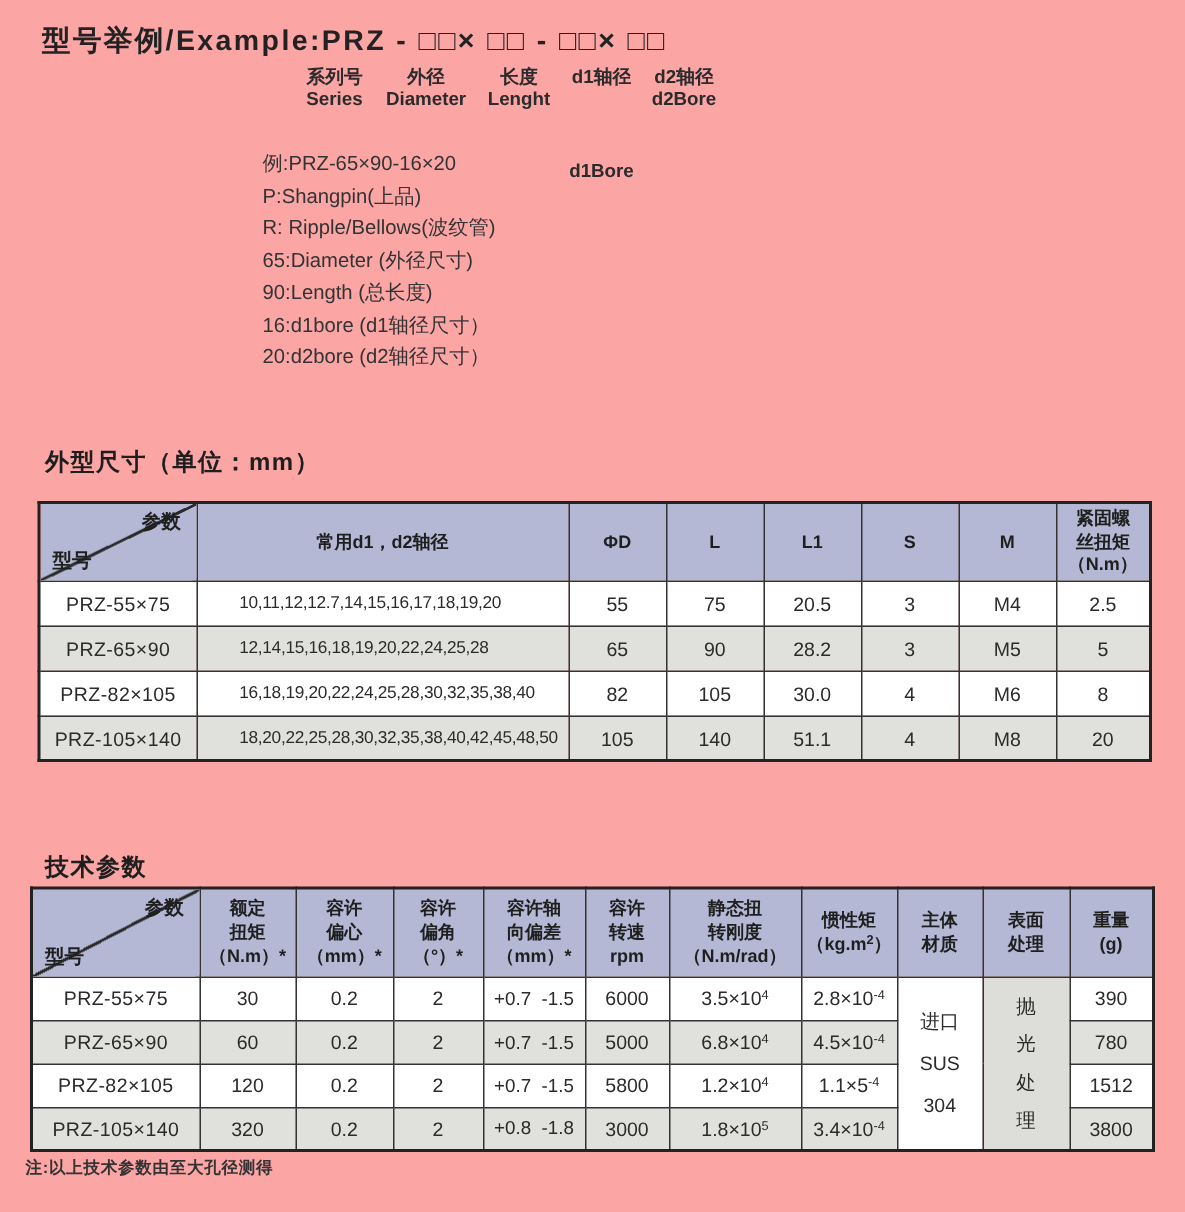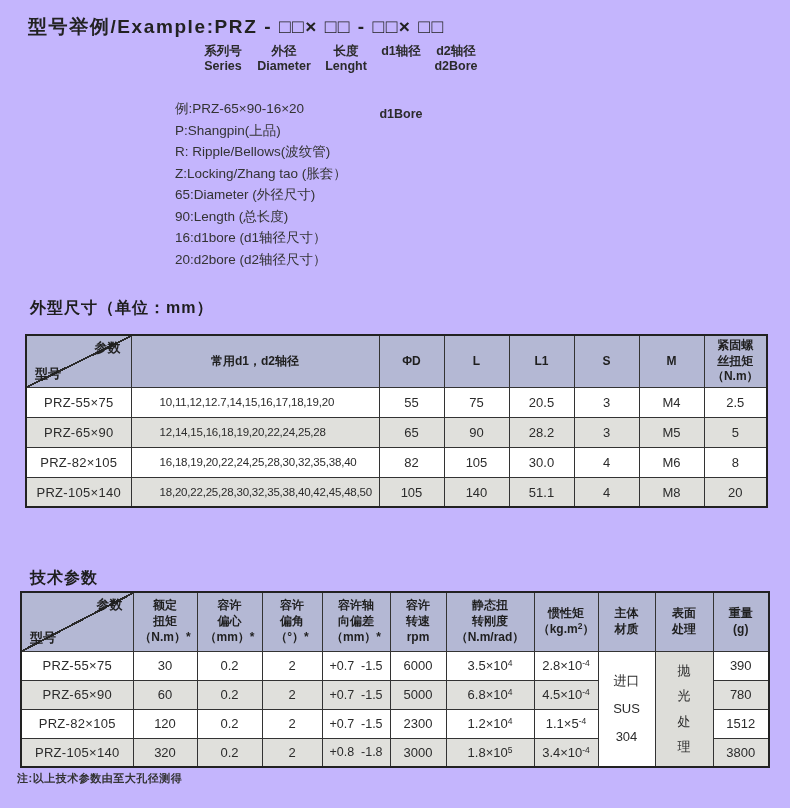--- a/index.html
+++ b/index.html
@@ -4,21 +4,21 @@
 <style>
   * { margin:0; padding:0; box-sizing:border-box; }
   html,body { background:#ffffff; }
   body {
     width:790px; height:808px;
     font-family:"Liberation Sans","DejaVu Sans",sans-serif;
     color:#2b2b2b;
     position:relative;
     overflow:hidden;
   }
-  .page { position:relative; width:790px; height:808px; background:#c4b5fd; }
+  .page { position:relative; width:790px; height:808px; background:#fca5a5; }
 
   
   .example-title {
     position:absolute; left:28px; top:14px;
     font-size:19px; font-weight:600; letter-spacing:1.6px;
     color:#222; white-space:nowrap;
   }
   .legend {
     position:absolute; left:200px; top:44px;
     display:flex; gap:7px;
@@ -123,21 +123,20 @@
     <div class="legend-group lg-4">
       <span class="cn">d2轴径</span>
       <span class="en">d2Bore</span>
     </div>
   </div>
 
   <div class="example-lines">
     <div>例:PRZ-65×90-16×20</div>
     <div>P:Shangpin(上品)</div>
     <div>R: Ripple/Bellows(波纹管)</div>
-    <div>Z:Locking/Zhang tao (胀套）</div>
     <div>65:Diameter (外径尺寸)</div>
     <div>90:Length (总长度)</div>
     <div>16:d1bore (d1轴径尺寸）</div>
     <div>20:d2bore (d2轴径尺寸）</div>
   </div>
 
   <div class="sec-title dim">外型尺寸（单位：mm）</div>
 
   <table class="dim-table">
     <colgroup>
@@ -288,21 +287,21 @@
         <td><span>6.8×10</span><span class="sup">4</span></td>
         <td><span>4.5×10</span><span class="sup">-4</span></td>
         <td>780</td>
       </tr>
       <tr>
         <td class="cell-model">PRZ-82×105</td>
         <td>120</td>
         <td>0.2</td>
         <td>2</td>
         <td class="cell-axial">+0.7  -1.5</td>
-        <td>2300</td>
+        <td>5800</td>
         <td><span>1.2×10</span><span class="sup">4</span></td>
         <td><span>1.1×5</span><span class="sup">-4</span></td>
         <td>1512</td>
       </tr>
       <tr class="alt">
         <td class="cell-model">PRZ-105×140</td>
         <td>320</td>
         <td>0.2</td>
         <td>2</td>
         <td class="cell-axial">+0.8  -1.8</td>

